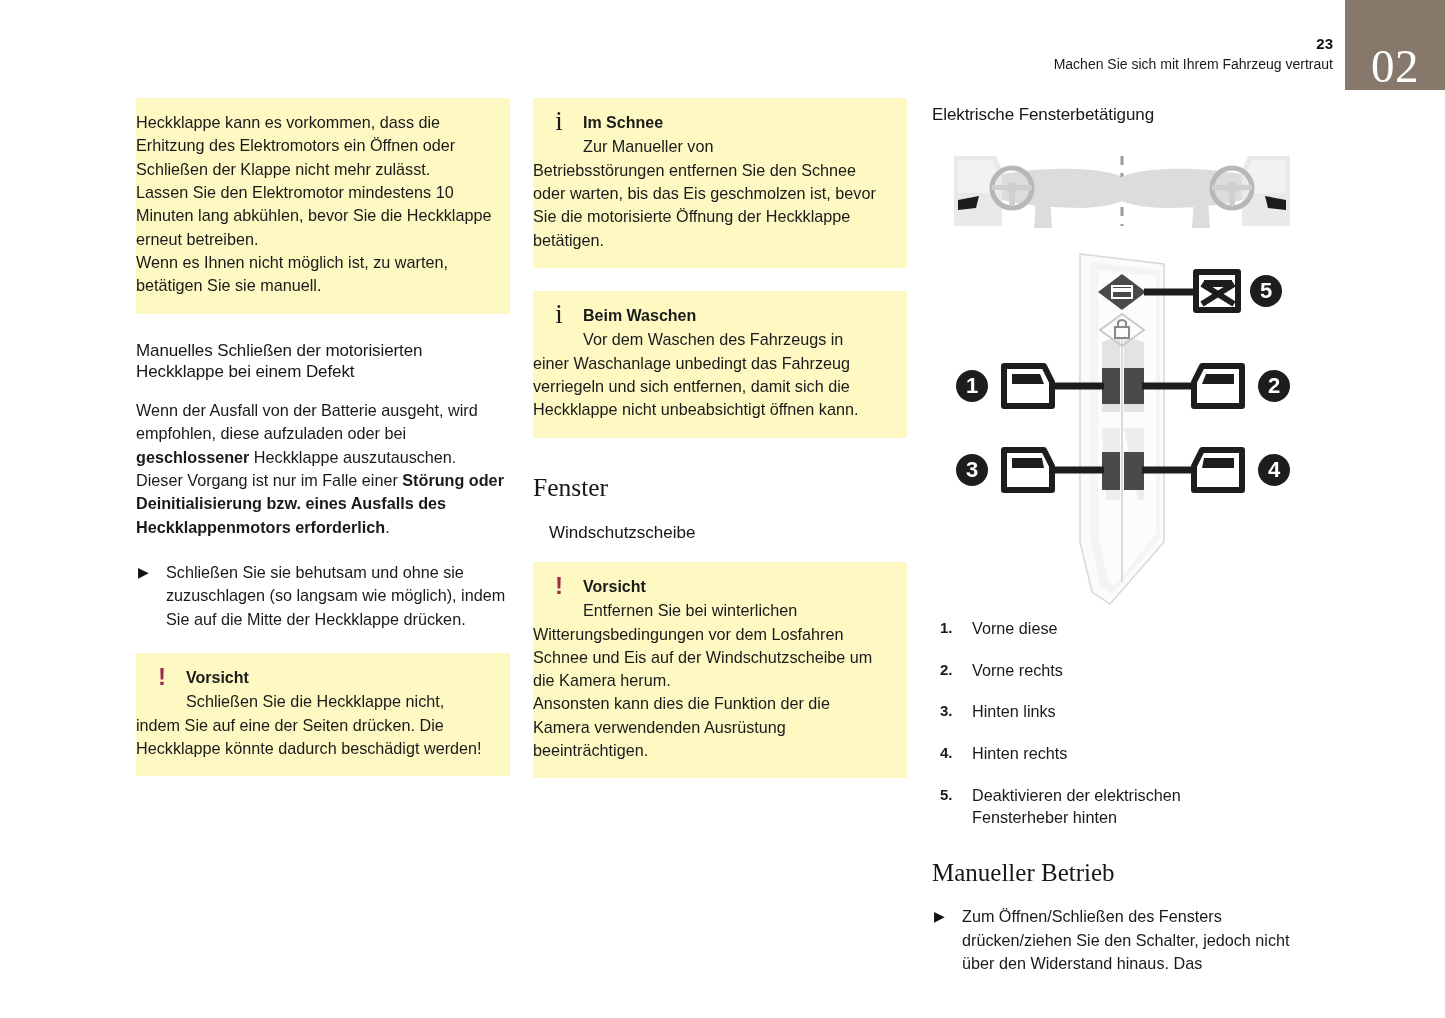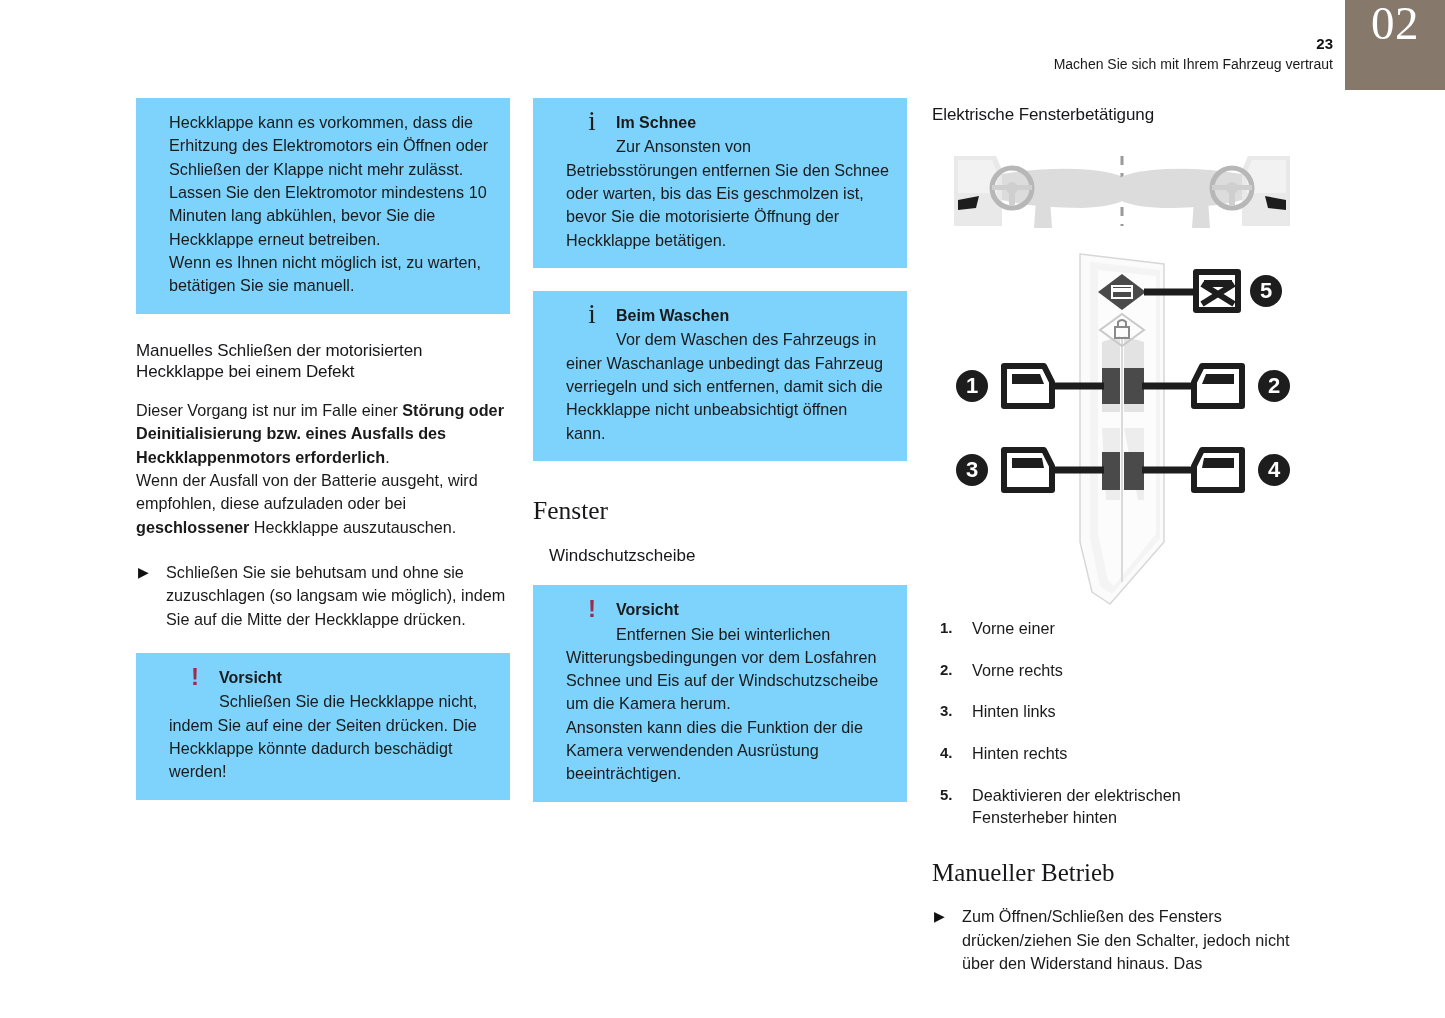--- a/index.html
+++ b/index.html
@@ -25,21 +25,21 @@
     height: 92px;
   }
   .chapter-tab {
     position: absolute;
     top: 0;
     right: 0;
     width: 100px;
     height: 90px;
     background: #86796b;
     display: flex;
-    align-items: flex-start;
+    align-items: flex-end;
     justify-content: center;
   }
   .chapter-tab-number {
     font-family: "Liberation Serif", serif;
     font-size: 47px;
     color: #ffffff;
     line-height: 1;
     letter-spacing: 0.5px;
   }
   .header-texts {
@@ -99,22 +99,22 @@
   h3.sub3 {
     margin: 16px;
     font-size: 17px;
     font-weight: 400;
     line-height: 1.3;
     color: #17171a;
   }
 
   
   .note {
-    background: #7dd3fc;
-    padding: 13px 16px 16px 33px;
+    background: #fef9c3;
+    padding: 13px 16px 16px 0;
     box-sizing: border-box;
   }
   .note .note-body {
     font-size: 16.2px;
     line-height: 1.44;
   }
   .note-head {
     display: block;
     position: relative;
     min-height: 22px;
@@ -210,22 +210,22 @@
 
 <div class="col col-1">
 
   <div class="note">
     <div class="note-body">Heckklappe kann es vorkommen, dass die Erhitzung des Elektromotors ein Öffnen oder Schließen der Klappe nicht mehr zulässt.<br>Lassen Sie den Elektromotor mindestens 10 Minuten lang abkühlen, bevor Sie die Heckklappe erneut betreiben.<br>Wenn es Ihnen nicht möglich ist, zu warten, betätigen Sie sie manuell.</div>
   </div>
 
   <h1 class="sec" style="margin-top:26px;">Manuelles Schließen der motorisierten Heckklappe bei einem Defekt</h1>
 
   <div style="margin-top:16px;">
+    <div class="para"><span>Wenn der Ausfall von der Batterie ausgeht, wird empfohlen, diese aufzuladen oder bei </span><span class="bold">geschlossener</span><span> Heckklappe auszutauschen.</span></div>
     <div class="para"><span>Dieser Vorgang ist nur im Falle einer </span><span class="bold">Störung oder Deinitialisierung bzw. eines Ausfalls des Heckklappenmotors erforderlich</span><span>.</span></div>
-    <div class="para"><span>Wenn der Ausfall von der Batterie ausgeht, wird empfohlen, diese aufzuladen oder bei </span><span class="bold">geschlossener</span><span> Heckklappe auszutauschen.</span></div>
   </div>
 
   <div class="arrow-item" style="margin-top:22px;">
     <span class="arrow">▶</span>
     <span>Schließen Sie sie behutsam und ohne sie zuzuschlagen (so langsam wie möglich), indem Sie auf die Mitte der Heckklappe drücken.</span>
   </div>
 
   <div class="note" style="margin-top:22px;">
     <div class="note-body">
       <span class="note-head">
@@ -240,21 +240,21 @@
 </div>
 
 <div class="col col-2">
 
   <div class="note">
     <div class="note-body">
       <span class="note-head">
         <span class="note-icon">i</span>
         <span class="note-title">Im Schnee</span>
       </span>
-      <span class="note-first-line">Zur Ansonsten von</span>
+      <span class="note-first-line">Zur Manueller von</span>
       <span class="note-rest">Betriebsstörungen entfernen Sie den Schnee oder warten, bis das Eis geschmolzen ist, bevor Sie die motorisierte Öffnung der Heckklappe betätigen.</span>
     </div>
   </div>
 
   <div class="note" style="margin-top:23px;">
     <div class="note-body">
       <span class="note-head">
         <span class="note-icon">i</span>
         <span class="note-title">Beim Waschen</span>
       </span>
@@ -404,21 +404,21 @@
         <circle cx="342" cy="228" r="16" fill="#1d1d1d"></circle>
         <text x="342" y="235" font-family="Liberation Sans, sans-serif" font-size="22" font-weight="bold" fill="#ffffff" text-anchor="middle">4</text>
       </g>
 
     </svg>
   </div>
 
   <ol class="numlist" style="margin-top:6px;">
     <li>
       <span class="num">1.</span>
-      <span>Vorne einer</span>
+      <span>Vorne diese</span>
     </li>
     <li>
       <span class="num">2.</span>
       <span>Vorne rechts</span>
     </li>
     <li>
       <span class="num">3.</span>
       <span>Hinten links</span>
     </li>
     <li>

